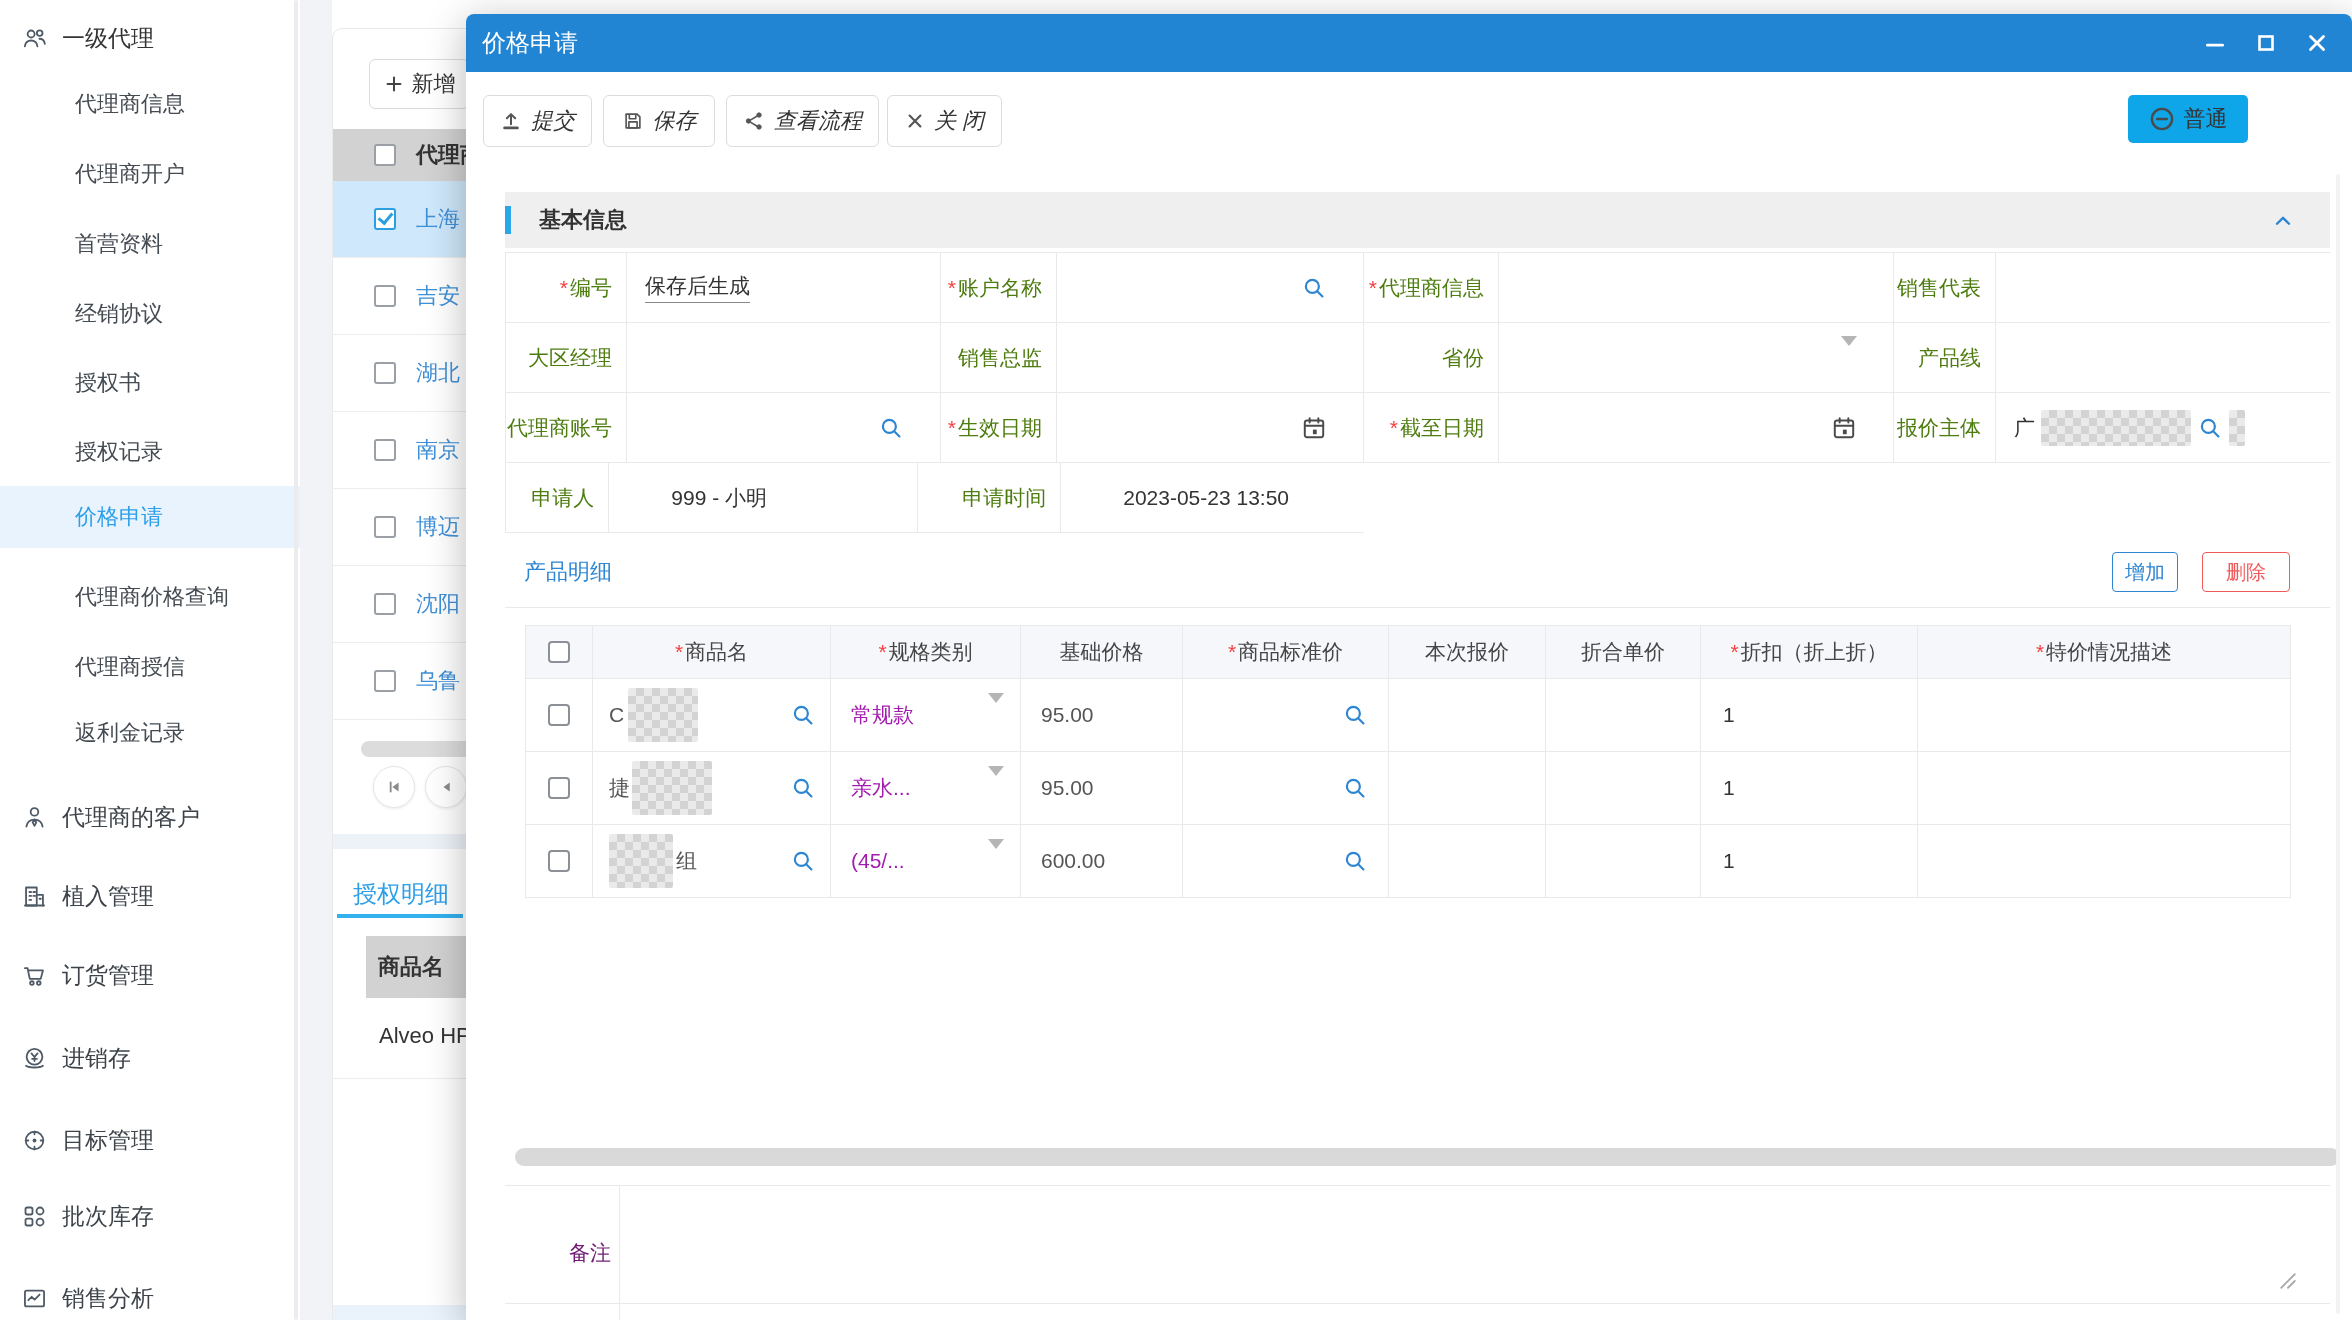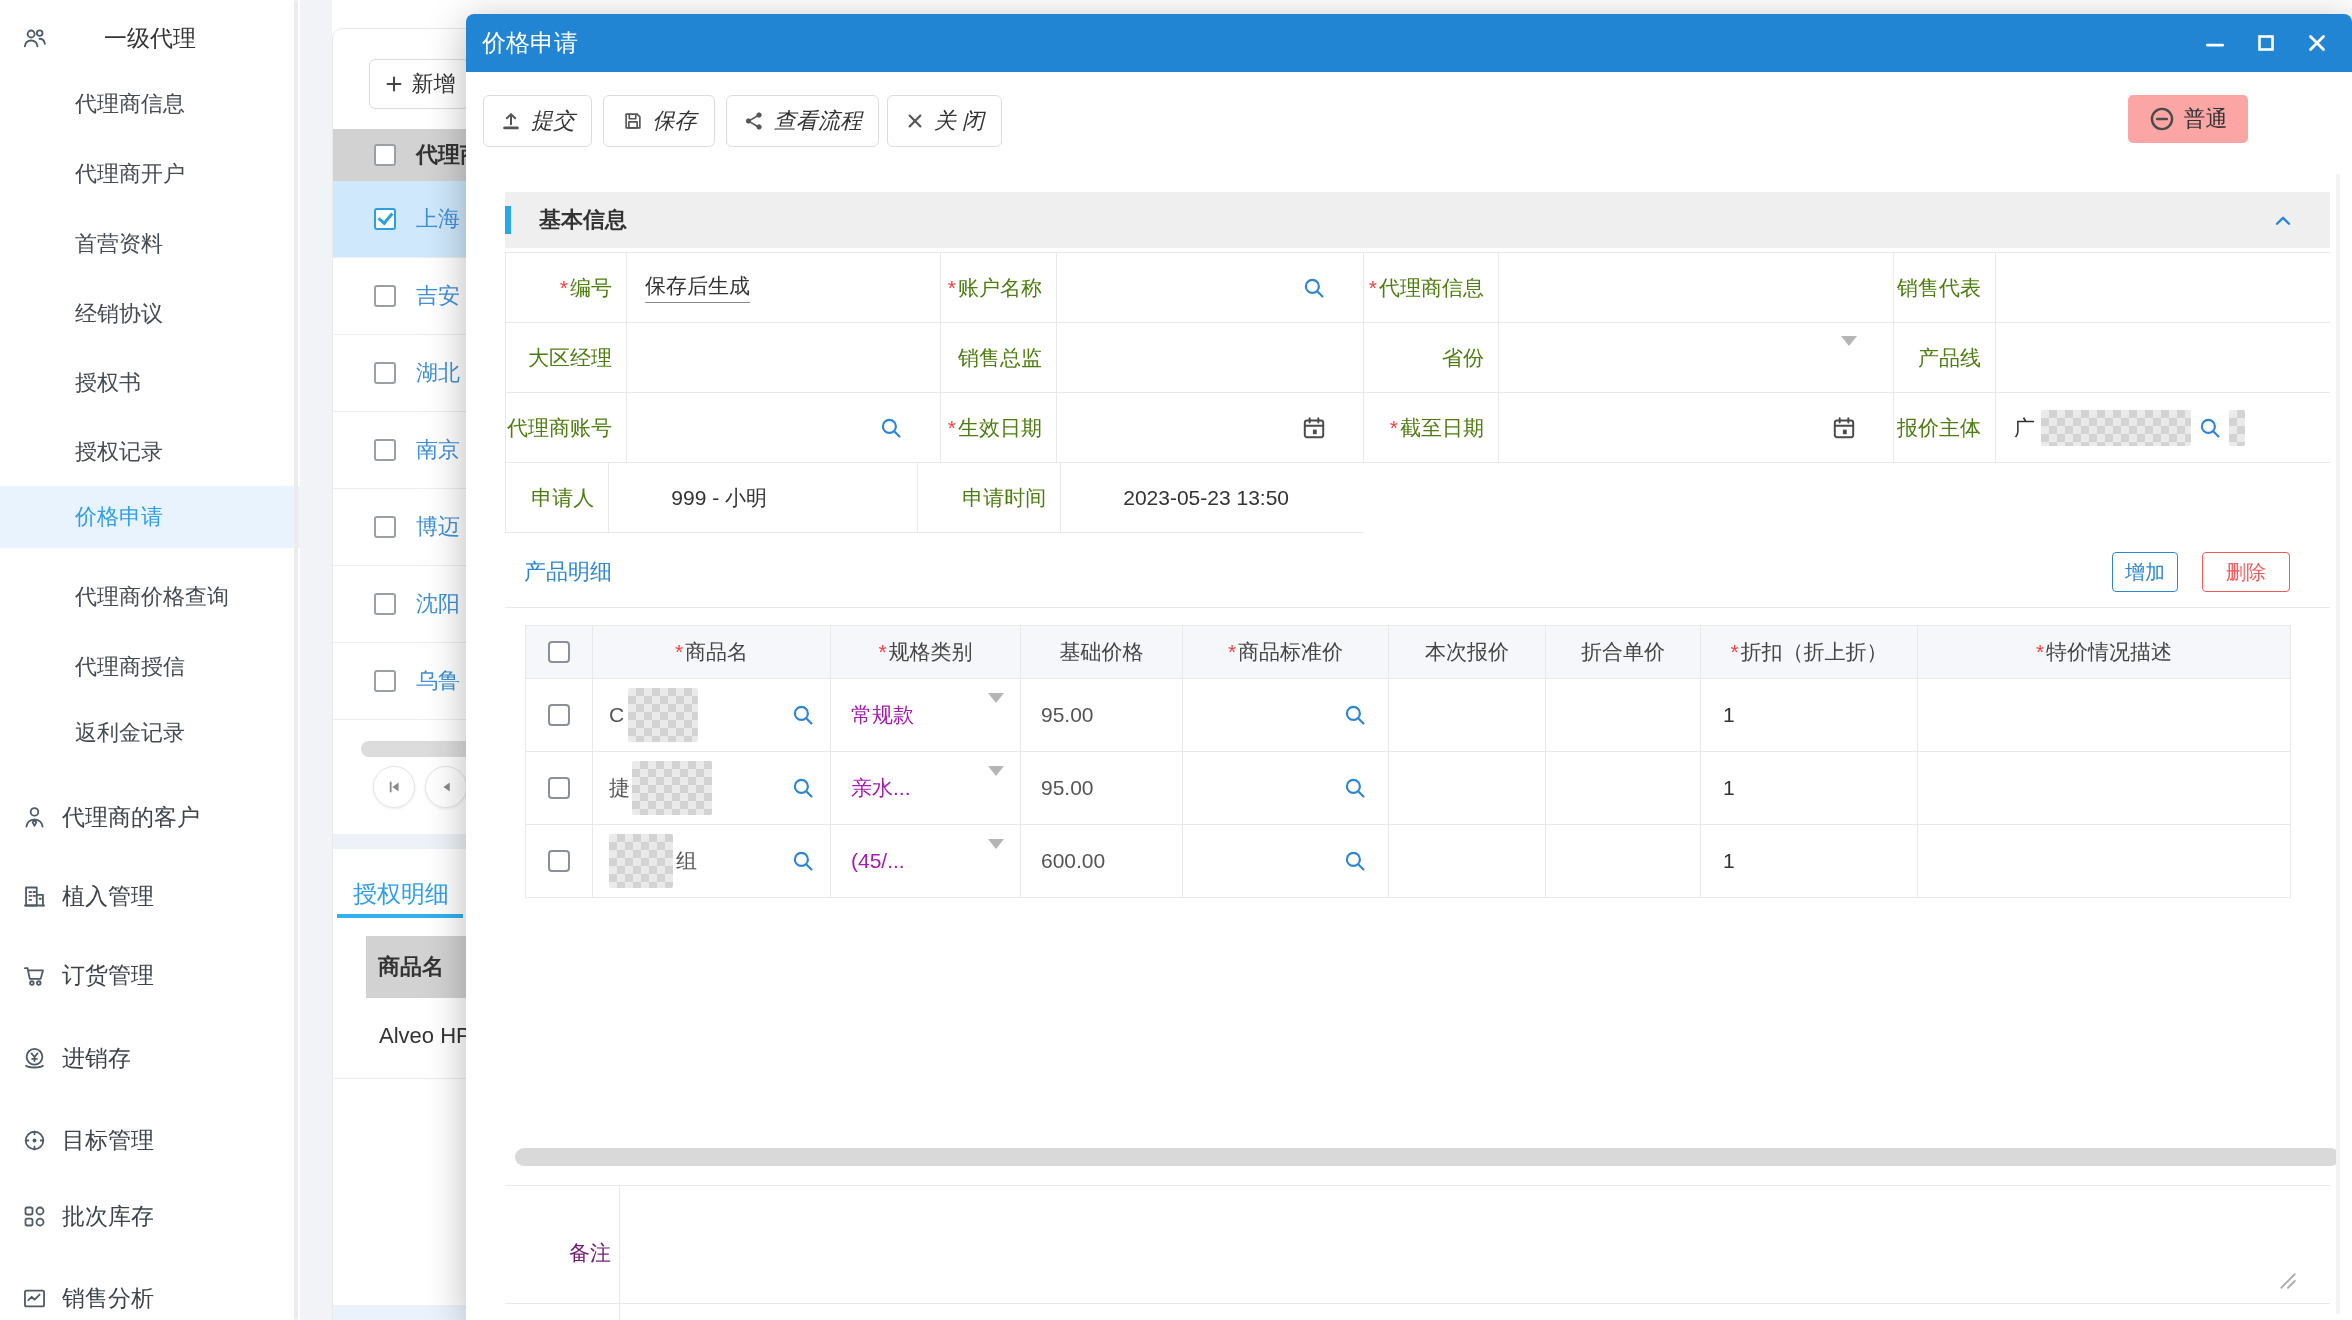--- a/index.html
+++ b/index.html
@@ -5,21 +5,21 @@
   html,body{margin:0;padding:0;width:2352px;height:1320px;overflow:hidden;
     font-family:"Liberation Sans","DejaVu Sans",sans-serif;background:#fff;}
   #app{position:relative;width:2352px;height:1320px;overflow:hidden;}
   svg{display:block}
 
   
   .sidebar{position:absolute;left:0;top:0;width:300px;height:1320px;background:#fff;z-index:5;}
   .sidebar .edge{position:absolute;right:2px;top:0;width:4px;height:1320px;background:#ececec;border-radius:2px;}
   .side-group,.side-root{position:absolute;left:0;width:300px;height:70px;display:flex;align-items:center;cursor:pointer;}
   .side-group .sicon,.side-root .sicon{position:absolute;left:21px;width:27px;height:27px;}
-  .side-group .slabel{position:absolute;left:62px;font-size:23px;color:#333;margin-left:42px;}
+  .side-group .slabel{position:absolute;left:62px;font-size:23px;color:#333;}
   .side-root .slabel{position:absolute;left:62px;font-size:23px;color:#3d4349;}
   .side-sub{position:absolute;left:0;width:300px;height:70px;line-height:70px;padding-left:75px;box-sizing:border-box;
     font-size:22px;color:#454b52;cursor:pointer;}
   .side-sub.active{background:#e9f3fd;color:#2d9fe8;height:62px;line-height:62px;}
 
   
   .gray-strip{position:absolute;left:300px;top:0;width:32px;height:1320px;background:#f1f3f6;z-index:1;}
   .bg-panel{position:absolute;left:332px;top:28px;width:2020px;height:1292px;background:#fff;z-index:2;
     border:1px solid #e9e9e9;border-radius:10px 0 0 0;box-sizing:border-box;}
   .add-btn{position:absolute;left:36px;top:30px;width:98px;height:48px;background:#fff;border:1px solid #dcdcdc;border-radius:6px;
@@ -46,21 +46,21 @@
   
   .modal{position:absolute;left:466px;top:14px;width:1886px;height:1306px;background:#fff;z-index:10;
     border-radius:8px 8px 0 0;box-shadow:0 8px 40px rgba(0,0,0,.28);}
   .m-header{position:absolute;left:0;top:0;width:1886px;height:58px;background:#2285d3;border-radius:8px 8px 0 0;
     display:flex;align-items:center;box-sizing:border-box;padding:0 22px 0 16px;}
   .m-title{font-size:24px;color:#fff;flex:1;}
   .winbtns{display:flex;align-items:center;gap:26px;}
   .winbtn{cursor:pointer;}
   .m-toolbar-btn{position:absolute;top:81px;height:52px;background:#fff;border:1px solid #dcdcdc;border-radius:6px;
     display:flex;align-items:center;justify-content:center;gap:9px;font-size:22px;color:#333;box-sizing:border-box;cursor:pointer;font-style:italic;}
-  .m-priority{position:absolute;left:1662px;top:81px;width:120px;height:48px;background:#fca5a5;border-radius:5px;
+  .m-priority{position:absolute;left:1662px;top:81px;width:120px;height:48px;background:#0ea5e9;border-radius:5px;
     display:flex;align-items:center;justify-content:center;gap:9px;font-size:22px;color:#333;cursor:pointer;}
   .sect-bar{position:absolute;left:39px;top:178px;width:1825px;height:56px;background:#efefef;box-sizing:border-box;}
   .sect-accent{position:absolute;left:0;top:14px;width:6px;height:28px;background:#2aa7e8;}
   .sect-title{position:absolute;left:34px;top:0;line-height:56px;font-size:22px;font-weight:bold;color:#333;}
   .sect-chev{position:absolute;right:36px;top:18px;cursor:pointer;}
 
   .form{position:absolute;left:39px;top:238px;width:1825px;border-top:1px solid #e9e9e9;border-left:1px solid #e9e9e9;box-sizing:border-box;}
   .fr{display:flex;height:69px;border-bottom:1px solid #e9e9e9;}
   .fr.half{width:858px;gap:44px;}
   .fc{box-sizing:border-box;border-right:1px solid #e9e9e9;display:flex;align-items:center;position:relative;}

